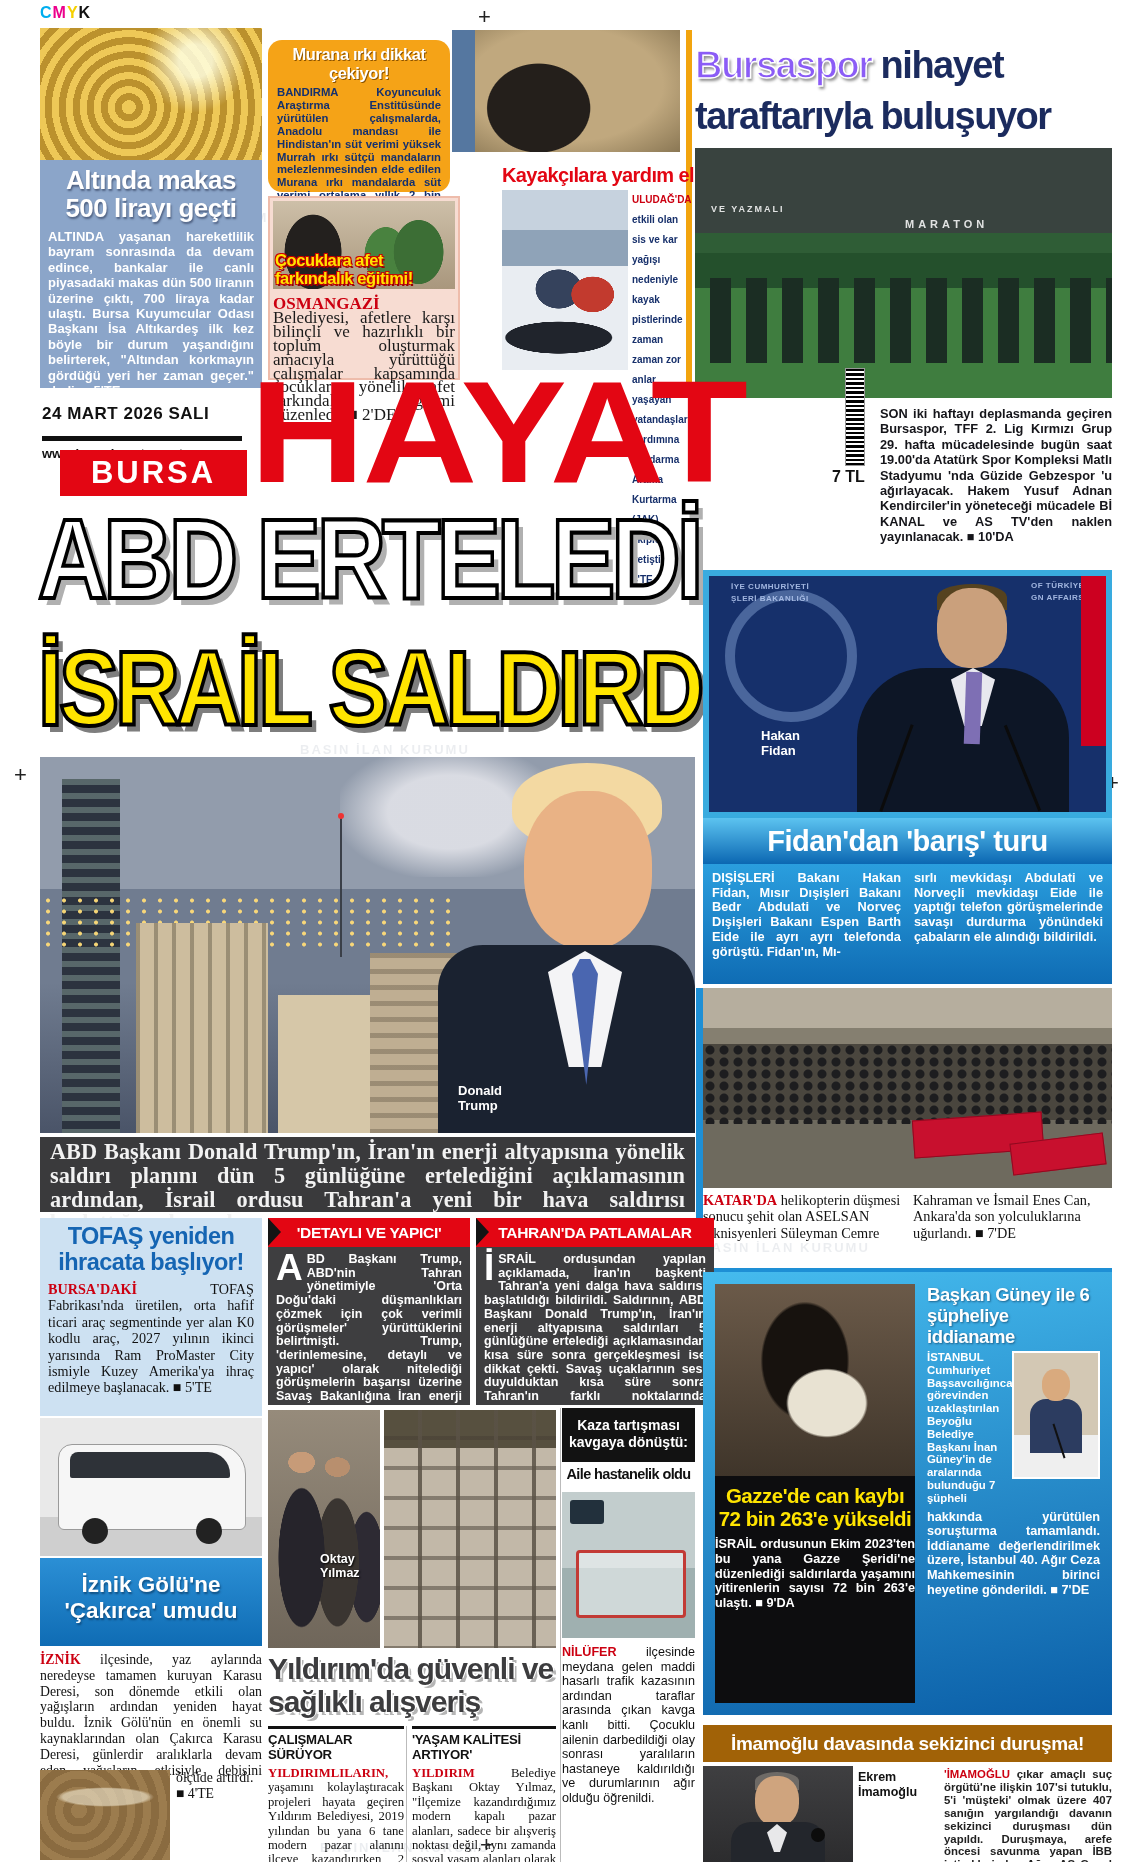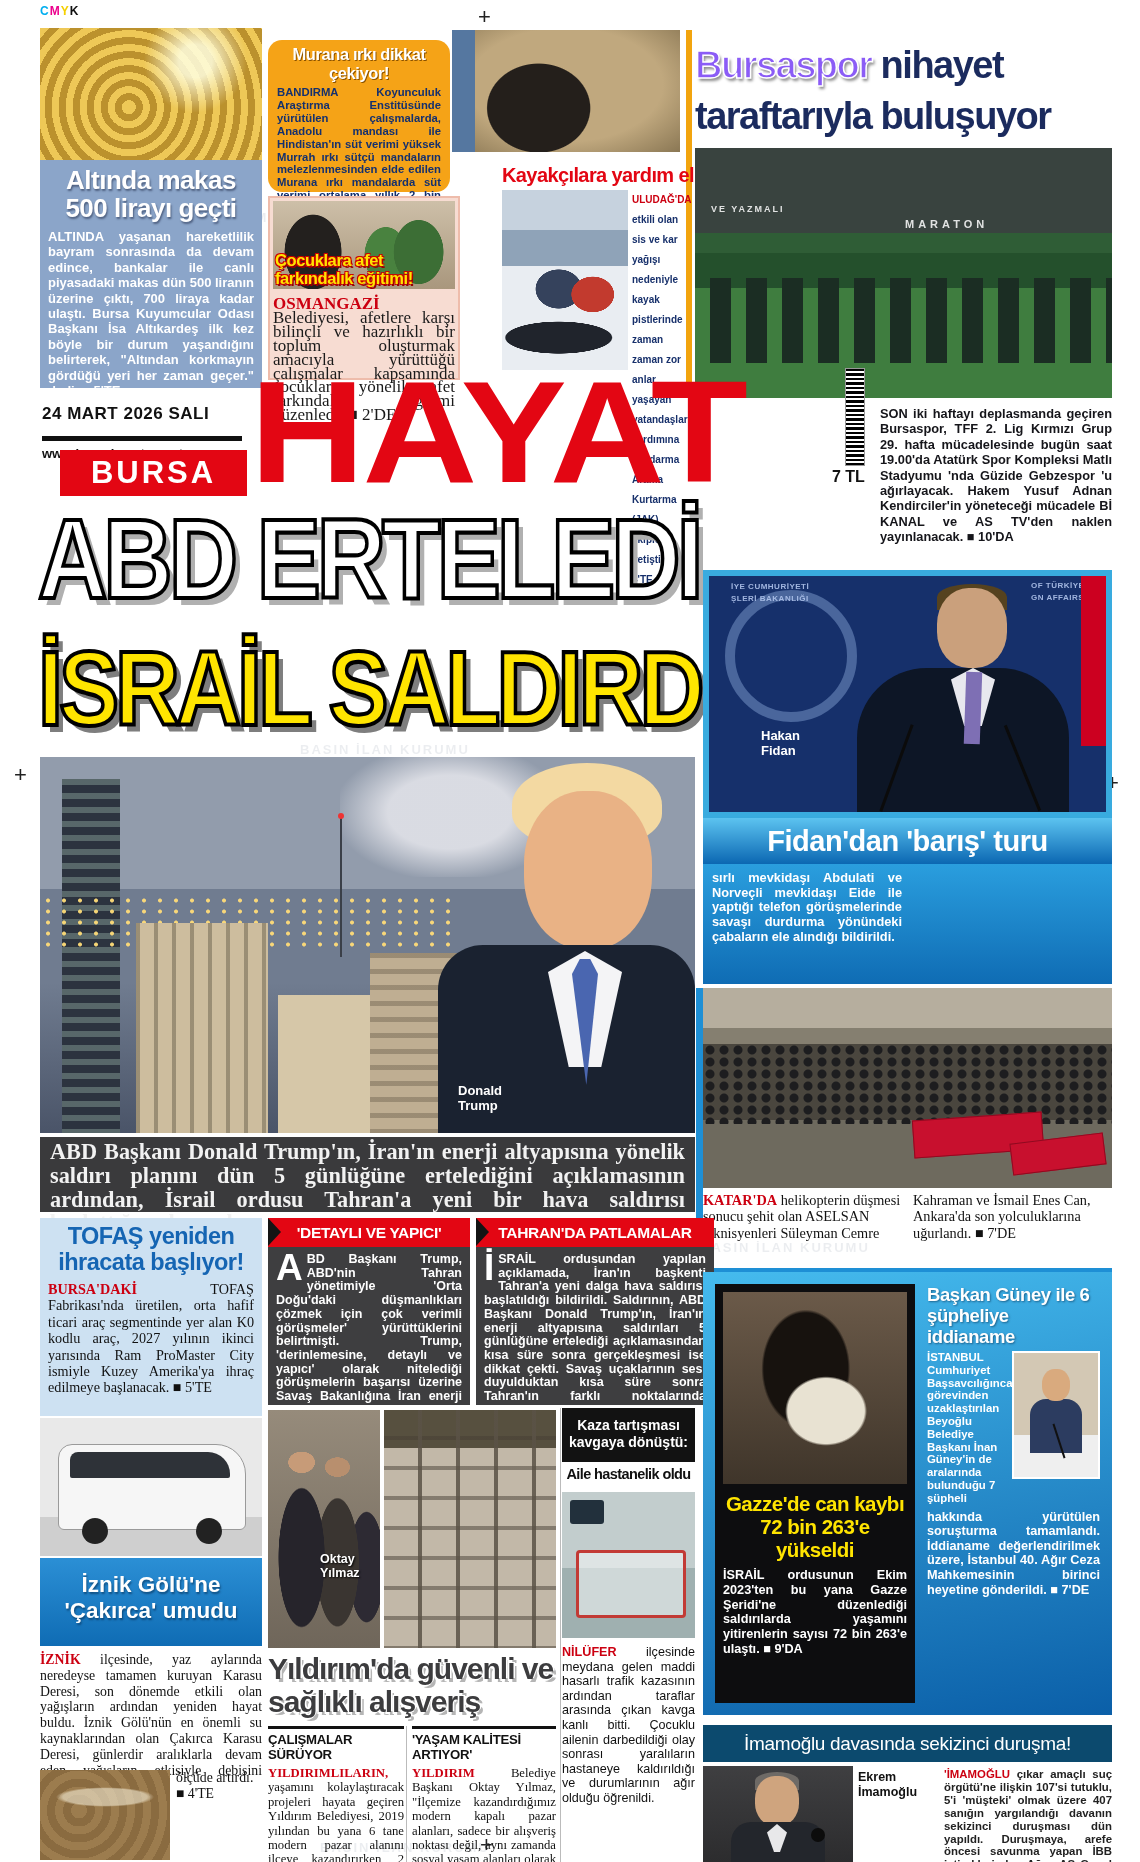--- a/index.html
+++ b/index.html
@@ -3,21 +3,21 @@
 <meta charset="utf-8">
 <style>
   html,body{margin:0;padding:0;background:#e8e8e8;}
   .page{position:relative;width:1140px;height:1862px;background:#fff;overflow:hidden;
         font-family:"Liberation Sans",sans-serif;margin:0 auto;}
   .abs{position:absolute;}
   .jus{text-align:justify;}
   .wm{position:absolute;color:#8b97a8;opacity:.16;font-weight:bold;font-size:13px;letter-spacing:2px;white-space:nowrap;}
   .reg{position:absolute;font-size:22px;color:#222;font-weight:normal;}
   
-  .cmyk{position:absolute;left:40px;top:4px;font-size:12px;font-weight:bold;letter-spacing:1px;}
+  .cmyk{position:absolute;left:40px;top:4px;font-size:16px;font-weight:bold;letter-spacing:1px;}
   .cmyk span{display:inline-block;}
   .cmyk .c0{color:#00aeef}.cmyk .c1{color:#ec008c}.cmyk .c2{color:#f5d000}.cmyk .c3{color:#111}
   
   .gold-photo{left:40px;top:28px;width:222px;height:132px;
     background:radial-gradient(circle at 70% 25%, rgba(255,255,225,.85) 0 9%, transparent 28%),
                repeating-radial-gradient(circle at 40% 60%, #eec857 0 7px, #bb912d 7px 14px);}
   .altin-box{left:40px;top:160px;width:222px;height:228px;background:#8ba5c9;box-sizing:border-box;padding:6px 8px;}
   .altin-head{color:#fff;font-weight:900;font-size:26px;line-height:28px;text-align:center;
     text-shadow:1px 2px 2px rgba(30,40,70,.55);letter-spacing:-0.5px;}
   .altin-body{margin-top:7px;color:#fff;font-weight:800;font-size:13px;line-height:15.4px;}
@@ -221,41 +221,41 @@
     letter-spacing:-0.6px;white-space:nowrap;}
   .hosp-photo{left:562px;top:1492px;width:133px;height:146px;position:absolute;
     background:linear-gradient(180deg,#c2cdcd 0 52%,#9fb0b0 52%);}
   .hosp-stretcher{position:absolute;left:14px;top:58px;width:104px;height:62px;border:3px solid #c23a35;
     border-radius:4px;background:rgba(240,244,244,.6);}
   .hosp-monitor{position:absolute;left:8px;top:8px;width:34px;height:24px;background:#22303c;border-radius:3px;}
   .kaza-body{left:562px;top:1645px;width:133px;font-family:Liberation Sans, sans-serif;font-size:12.6px;
     line-height:14.6px;color:#111;}
   
   .blue-box{left:703px;top:1272px;width:409px;height:443px;background:linear-gradient(170deg,#45bbee,#0b5fa8);}
-  .gazze-panel{left:715px;top:1284px;width:200px;height:419px;background:#0d0d0f;box-sizing:border-box;padding:8px;}
+  .gazze-panel{left:715px;top:1284px;width:200px;height:419px;background:#0d0d0f;box-sizing:border-box;}
   .grief-photo{width:100%;height:192px;
     background:radial-gradient(ellipse 66px 56px at 56% 62%, #e8e2d2 0 58%, transparent 62%),
       radial-gradient(ellipse 60px 80px at 45% 40%, #17120e 0 70%, transparent 74%),
       linear-gradient(180deg,#6b5a49,#3f352a);}
   .gazze-head{margin-top:8px;color:#ffe400;font-weight:900;font-size:20.5px;line-height:23px;text-align:center;
     letter-spacing:-0.5px;}
   .gazze-body{margin-top:7px;color:#fff;font-weight:800;font-size:12.7px;line-height:14.8px;text-align:justify;}
   .guney-col{left:927px;top:1284px;width:173px;}
   .guney-head{color:#fff;font-weight:900;font-size:18.5px;line-height:21px;letter-spacing:-0.4px;
     text-shadow:1px 1px 2px rgba(0,30,60,.5);}
   .guney-row{display:flex;margin-top:4px;gap:5px;}
   .guney-b1{width:80px;color:#fff;font-weight:800;font-size:11.4px;line-height:12.8px;}
   .guney-photo{width:88px;height:128px;flex:none;border:2px solid #fff;box-sizing:border-box;position:relative;
     background:linear-gradient(180deg,#d3c8b4 0 66%,#efefef 66%);}
   .g-suit{position:absolute;left:16px;top:46px;width:52px;height:54px;background:#2c3c60;border-radius:16px 16px 0 0;}
   .g-head{position:absolute;left:28px;top:16px;width:28px;height:32px;background:#d9aa7e;border-radius:45%;}
   .g-mic{position:absolute;left:44px;top:70px;width:2px;height:36px;background:#111;transform:rotate(-18deg);}
   .guney-b2{margin-top:5px;color:#fff;font-weight:800;font-size:12.7px;line-height:14.6px;text-align:justify;}
   
-  .ima-bar{left:703px;top:1725px;width:409px;height:37px;background:#0c4a6e;color:#fff;font-weight:400;
+  .ima-bar{left:703px;top:1725px;width:409px;height:37px;background:#a16207;color:#fff;font-weight:700;
     font-size:19px;line-height:37px;text-align:center;letter-spacing:-0.3px;}
   .ima-photo{left:703px;top:1766px;width:150px;height:96px;position:absolute;overflow:hidden;
     background:linear-gradient(180deg,#3f3f41,#2c2c2e);}
   .i-head{position:absolute;left:52px;top:10px;width:44px;height:50px;background:#cfa47e;border-radius:45%;}
   .i-hair{position:absolute;left:52px;top:6px;width:44px;height:18px;background:#6e6a66;border-radius:50% 50% 0 0;}
   .i-suit{position:absolute;left:28px;top:56px;width:94px;height:40px;background:#23262c;border-radius:20px 20px 0 0;}
   .i-shirt{position:absolute;left:64px;top:58px;width:20px;height:28px;background:#e8e8ea;
     clip-path:polygon(50% 0,0 30%,35% 100%,65% 100%,100% 30%);}
   .i-mic{position:absolute;left:108px;top:62px;width:14px;height:14px;border-radius:50%;background:#0c0c0c;}
   .lbl-ekrem{left:858px;top:1770px;width:80px;color:#111;font-weight:900;font-size:12.5px;line-height:14.5px;}
@@ -360,20 +360,21 @@
     <div class="f-hairline"></div>
     <div class="f-head"></div>
     <div class="f-shirt"></div>
     <div class="f-tie"></div>
     <div class="f-mic1"></div>
     <div class="f-mic2"></div>
     <div class="photo-label lbl-fidan">Hakan Fidan</div>
   </div>
   <div class="abs fidan-headbar">Fidan'dan 'barış' turu</div>
   <div class="abs fidan-body">
+    <div class="fidan-col">DIŞİŞLERİ Bakanı Hakan Fidan, Mısır Dışişleri Bakanı Bedr Abdulati ve Norveç Dışişleri Bakanı Espen Barth Eide ile ayrı ayrı telefonda görüştü. Fidan'ın, Mı-</div>
     <div class="fidan-col">sırlı mevkidaşı Abdulati ve Norveçli mevkidaşı Eide ile yaptığı telefon görüşmelerinde savaşı durdurma yönündeki çabaların ele alındığı bildirildi.</div>
   </div>
 
   <div class="abs seh-bar"></div>
   <div class="seh-photo">
     <div class="seh-crowd"></div>
     <div class="coffin cf1"></div>
     <div class="coffin cf2"></div>
   </div>
   <div class="abs seh-cap">

